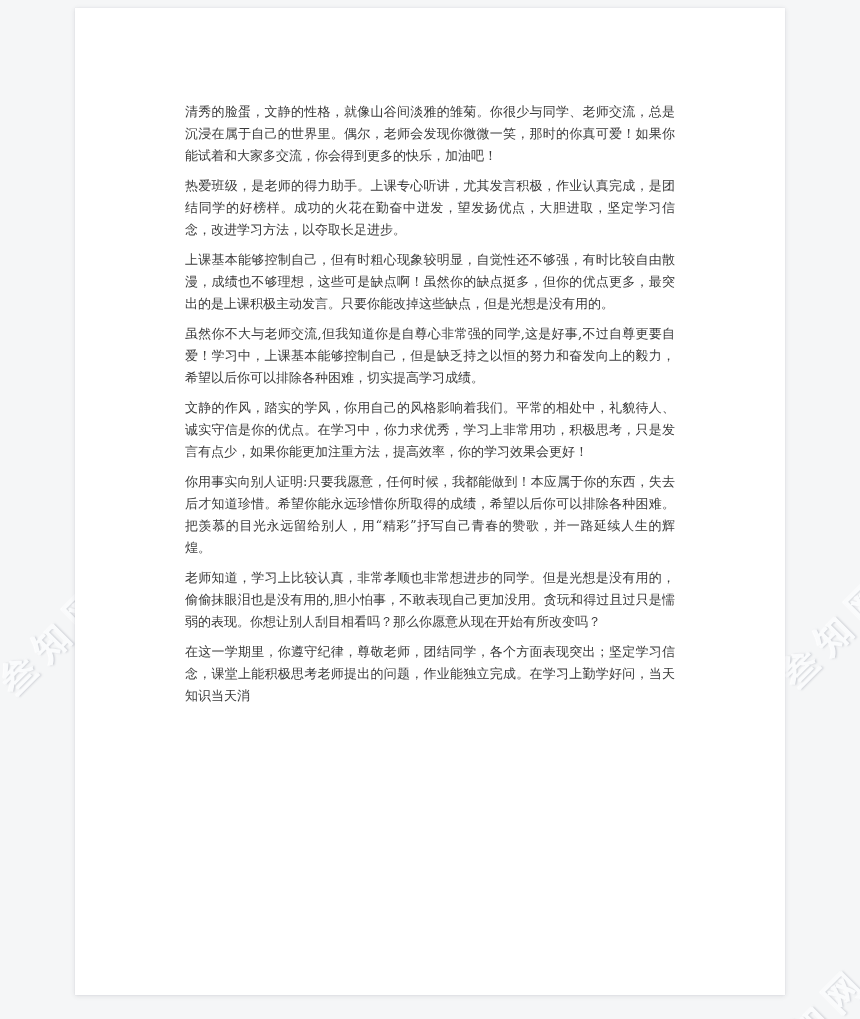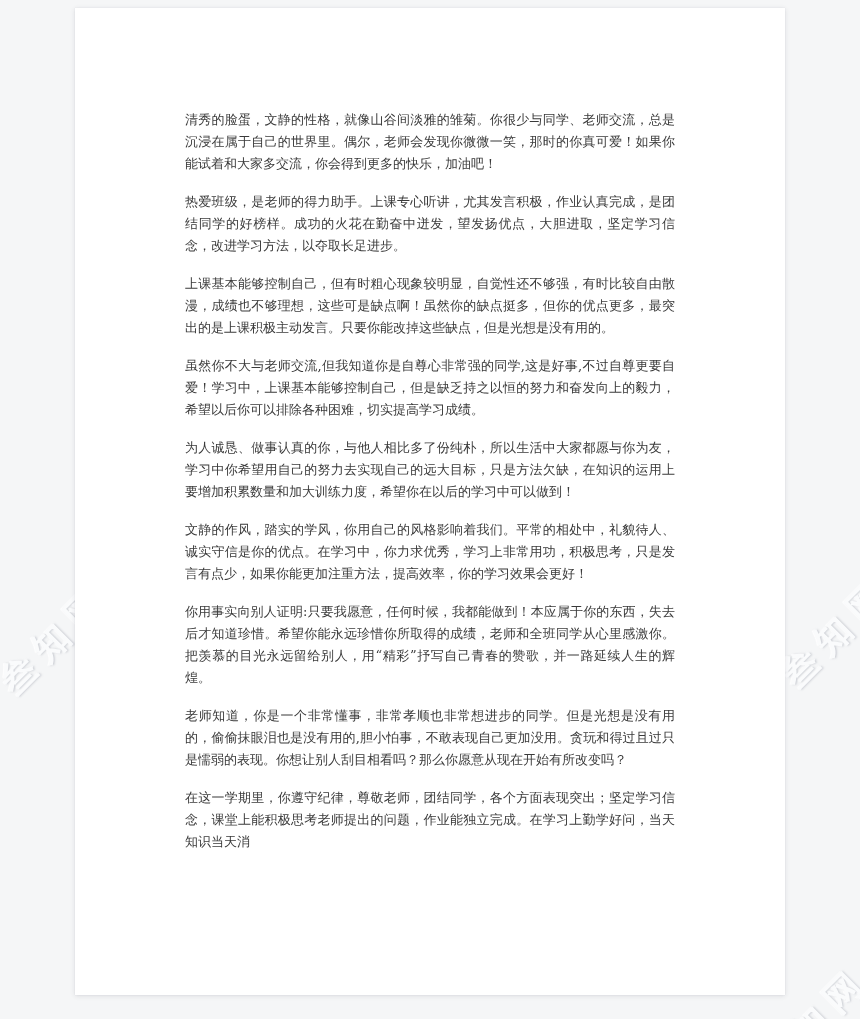--- a/index.html
+++ b/index.html
@@ -19,21 +19,21 @@
     position: absolute;
     left: 75px;
     top: 8px;
     width: 710px;
     height: 987px;
     background: var(--paper, #ffffff);
     box-shadow: 0 1px 5px rgba(40,45,60,0.12), 0 0 1px rgba(40,45,60,0.10);
     padding: 85px 110px 0 110px;
   }
   .content p {
-    margin: 16px 0 7px 0;
+    margin: 8px 0 7px 0;
     font-size: 13px;
     line-height: 22px;
     color: var(--text, #3a3a3a);
     text-align: justify;
     text-justify: inter-ideograph;
     word-break: break-all;
   }
   .wm {
     position: absolute;
     font-family: "DejaVu Sans", "Liberation Sans", sans-serif;
@@ -61,21 +61,20 @@
   <span class="wm wm-center">叁知网</span>
   <span class="wm wm-right">叁知网</span>
   <span class="wm wm-bottom-right">叁知网</span>
 
   <div class="paper">
     <div class="content">
       <p>清秀的脸蛋，文静的性格，就像山谷间淡雅的雏菊。你很少与同学、老师交流，总是沉浸在属于自己的世界里。偶尔，老师会发现你微微一笑，那时的你真可爱！如果你能试着和大家多交流，你会得到更多的快乐，加油吧！</p>
       <p>热爱班级，是老师的得力助手。上课专心听讲，尤其发言积极，作业认真完成，是团结同学的好榜样。成功的火花在勤奋中迸发，望发扬优点，大胆进取，坚定学习信念，改进学习方法，以夺取长足进步。</p>
       <p>上课基本能够控制自己，但有时粗心现象较明显，自觉性还不够强，有时比较自由散漫，成绩也不够理想，这些可是缺点啊！虽然你的缺点挺多，但你的优点更多，最突出的是上课积极主动发言。只要你能改掉这些缺点，但是光想是没有用的。</p>
       <p>虽然你不大与老师交流,但我知道你是自尊心非常强的同学,这是好事,不过自尊更要自爱！学习中，上课基本能够控制自己，但是缺乏持之以恒的努力和奋发向上的毅力，希望以后你可以排除各种困难，切实提高学习成绩。</p>
-      <p>为人诚恳、做事认真的你，与他人相比多了份纯朴，所以生活中大家都愿与你为友，学习中你希望用自己的努力去实现自己的远大目标，只是方法欠缺，在知识的运用上要增加积累数量和加大训练力度，希望你在以后的学习中可以做到！</p>
       <p>文静的作风，踏实的学风，你用自己的风格影响着我们。平常的相处中，礼貌待人、诚实守信是你的优点。在学习中，你力求优秀，学习上非常用功，积极思考，只是发言有点少，如果你能更加注重方法，提高效率，你的学习效果会更好！</p>
-      <p>你用事实向别人证明:只要我愿意，任何时候，我都能做到！本应属于你的东西，失去后才知道珍惜。希望你能永远珍惜你所取得的成绩，老师和全班同学从心里感激你。把羡慕的目光永远留给别人，用“精彩”抒写自己青春的赞歌，并一路延续人生的辉煌。</p>
-      <p>老师知道，你是一个非常懂事，非常孝顺也非常想进步的同学。但是光想是没有用的，偷偷抹眼泪也是没有用的,胆小怕事，不敢表现自己更加没用。贪玩和得过且过只是懦弱的表现。你想让别人刮目相看吗？那么你愿意从现在开始有所改变吗？</p>
+      <p>你用事实向别人证明:只要我愿意，任何时候，我都能做到！本应属于你的东西，失去后才知道珍惜。希望你能永远珍惜你所取得的成绩，希望以后你可以排除各种困难。把羡慕的目光永远留给别人，用“精彩”抒写自己青春的赞歌，并一路延续人生的辉煌。</p>
+      <p>老师知道，学习上比较认真，非常孝顺也非常想进步的同学。但是光想是没有用的，偷偷抹眼泪也是没有用的,胆小怕事，不敢表现自己更加没用。贪玩和得过且过只是懦弱的表现。你想让别人刮目相看吗？那么你愿意从现在开始有所改变吗？</p>
       <p>在这一学期里，你遵守纪律，尊敬老师，团结同学，各个方面表现突出；坚定学习信念，课堂上能积极思考老师提出的问题，作业能独立完成。在学习上勤学好问，当天知识当天消</p>
     </div>
   </div>
 
 </div>
 
 </body></html>

